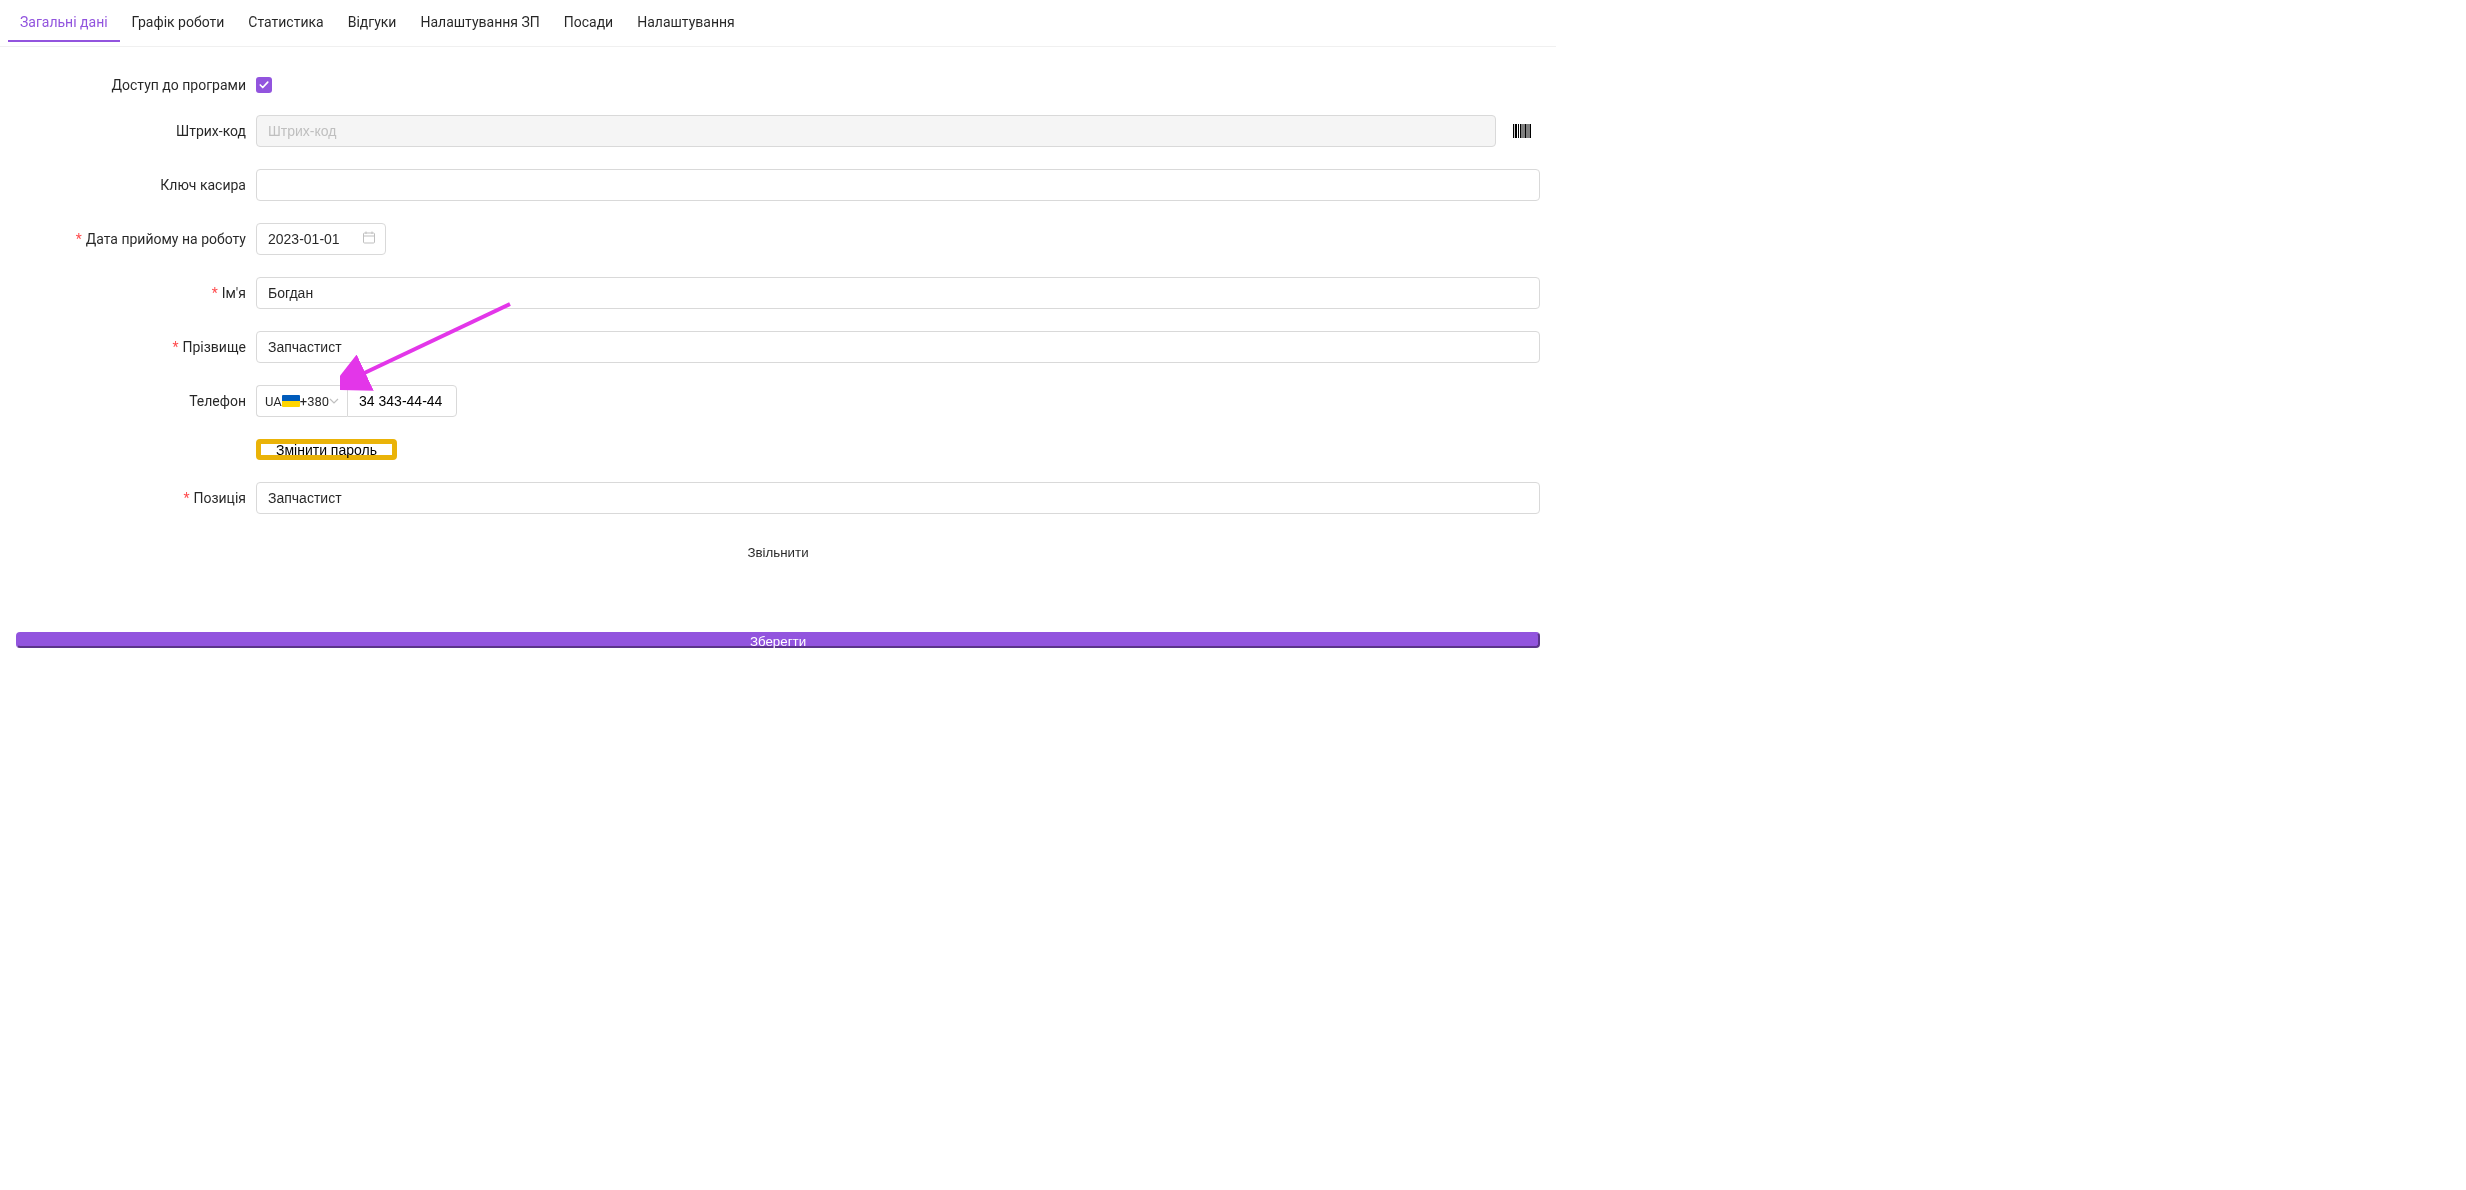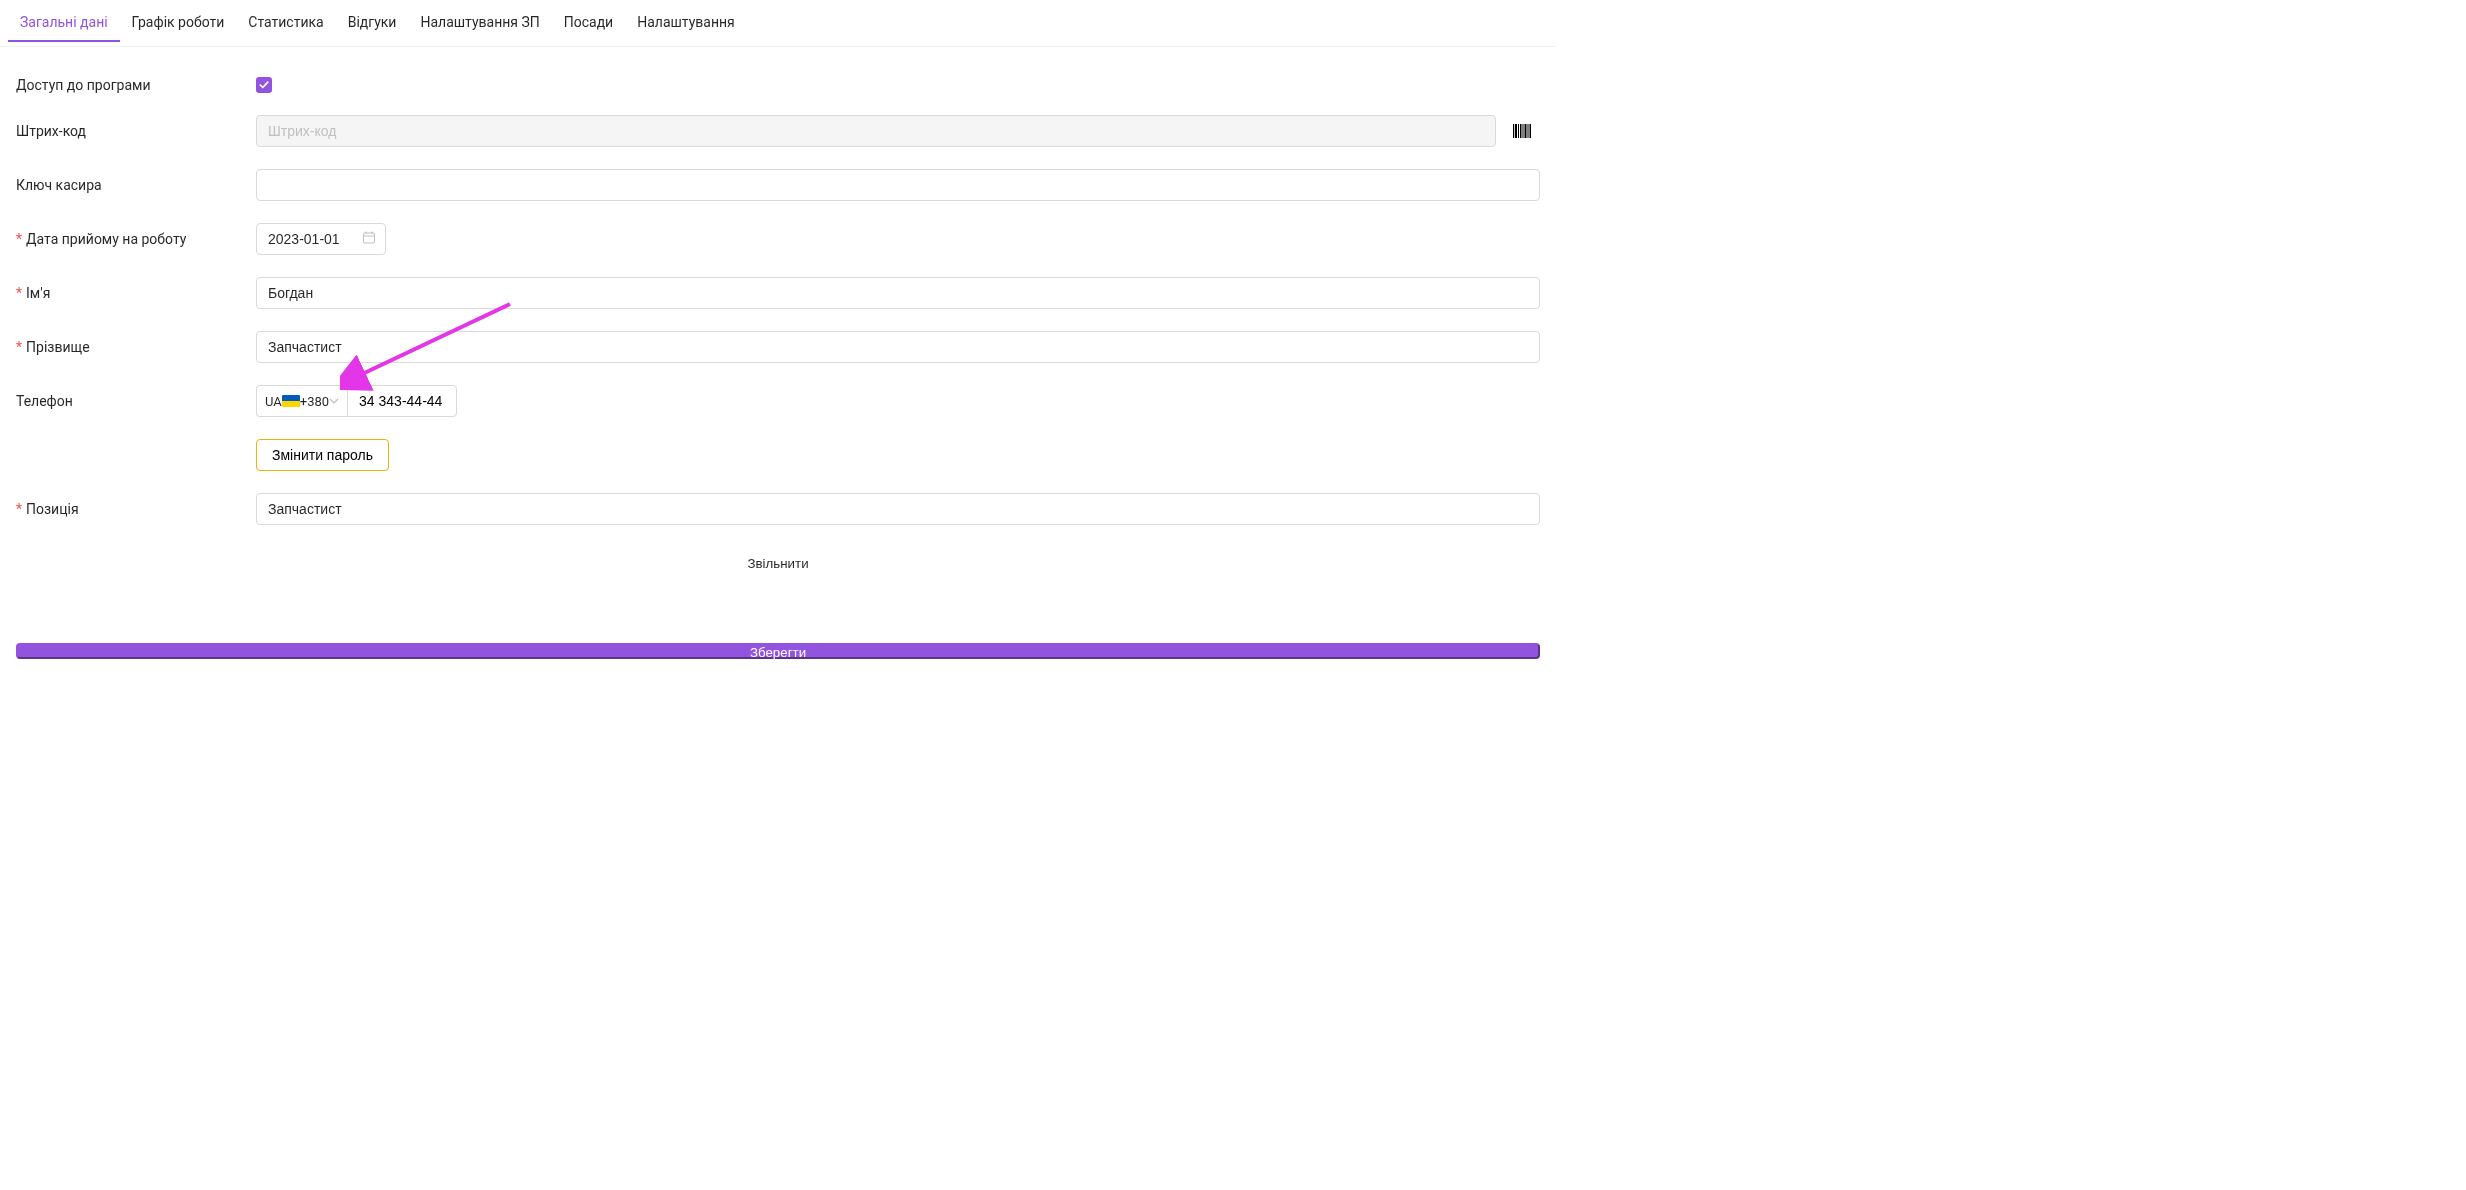--- a/index.html
+++ b/index.html
@@ -29,21 +29,21 @@
   .form {
     padding: 30px 16px 30px 16px;
   }
   .row {
     display: flex;
     align-items: center;
     margin-bottom: 22px;
   }
   .label {
     width: 240px;
-    text-align: left;
+    text-align: right;
     padding-right: 10px;
     color: rgba(0,0,0,0.85);
   }
   .req::before {
     content: "*";
     color: #ff4d4f;
     margin-right: 4px;
   }
   .control { flex: 1; display: flex; align-items: center; gap: 8px; }
   .input {
@@ -106,23 +106,23 @@
   .phone-prefix .chev { color: #bfbfbf; }
   .phone-num {
     height: 32px;
     border: 1px solid #d9d9d9;
     border-radius: 0 4px 4px 0;
     padding: 4px 11px;
     font-size: 14px;
     width: 110px;
   }
   .btn {
-    height: 32px;
+    height: 21px;
     padding: 0 15px;
-    border: 1px solid #eab308;
+    border: 5px solid #eab308;
     border-radius: 4px;
     background: #fff;
     font-size: 14px;
     cursor: pointer;
     display: inline-flex; align-items: center; justify-content: center;
   }
   .btn-primary {
     background: #9254de;
     border-color: #9254de;
     color: #fff;

